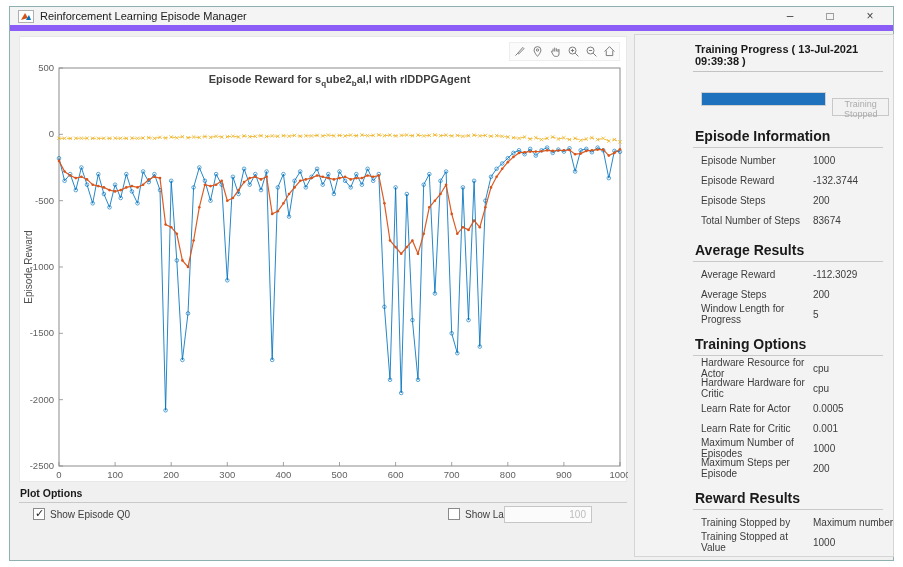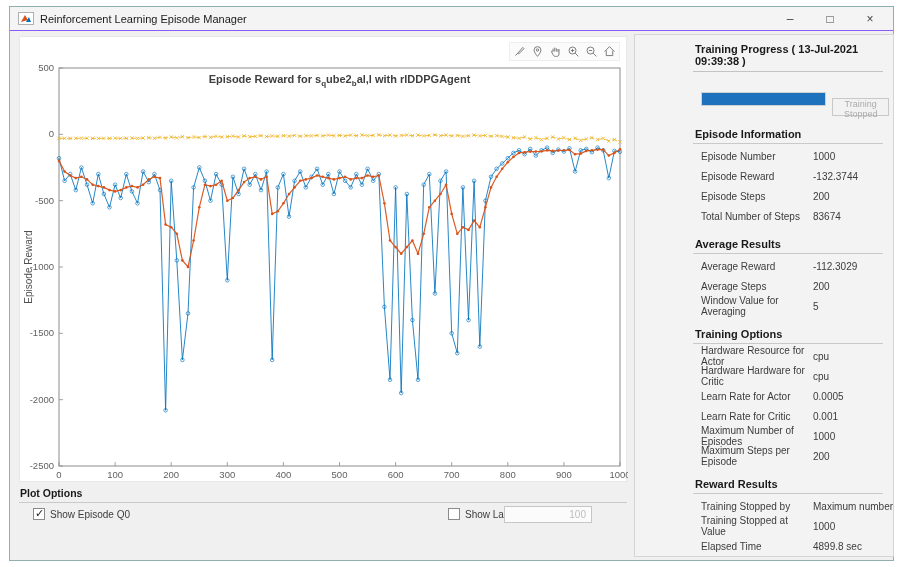--- a/index.html
+++ b/index.html
@@ -1,18 +1,18 @@
 <!DOCTYPE html>
 <html><head>
 <meta charset="utf-8">
 <style>
   * { margin:0; padding:0; box-sizing:border-box; }
   html,body { width:903px; height:567px; background:#ffffff; font-family:"Liberation Sans", sans-serif; overflow:hidden; }
   .window { position:absolute; left:9px; top:6px; width:885px; height:555px; border:1px solid #8fb0b0; background:#f0f0f0; }
-  .titlebar { height:24px; background:#f4f4f4; border-bottom:1px solid #8b5cf6; display:flex; align-items:center; padding:0 8px; }
+  .titlebar { height:24px; background:#f4f4f4; border-bottom:6px solid #8b5cf6; display:flex; align-items:center; padding:0 8px; }
   .titlebar .app-icon { width:16px; height:13px; margin-right:6px; flex:0 0 auto; }
   .titlebar .title { font-size:11px; color:#1a1a1a; }
   .win-controls { margin-left:auto; display:flex; gap:26px; padding-right:8px; }
   .win-controls span { font-size:12px; color:#444; cursor:default; width:14px; text-align:center; }
   .content { position:relative; width:883px; height:529px; background:#f0f0f0; }
 
   
   .plot-card { position:absolute; left:9px; top:5px; width:608px; height:446px; background:#ffffff; border:1px solid #e8e8e8; }
   .plot-title { position:absolute; top:7px; left:39px; width:561px; text-align:center; font-size:11px; font-weight:bold; color:#3f3f3f; z-index:3;margin-top:29px; }
   .plot-title sub { font-size:8px; }
@@ -33,21 +33,21 @@
 
   
   .right-panel { position:absolute; left:624px; top:3px; width:260px; height:523px; background:#f3f3f3; border:1px solid #d5d5d5; overflow:hidden;padding-left:48px; }
   .rp-header { padding:8px 12px 0 12px; font-size:11px; font-weight:bold; color:#1a1a1a; }
   .rp-divider { margin:4px 10px 0 10px; border-top:1px solid #c3c3c3; }
   .progress-row { display:flex; align-items:center; margin:10px 4px 0 18px; gap:6px; }
   .progress-track { width:160px; height:14px; background:#e4e4e4; border:1px solid #d0d0d0; }
   .progress-fill { height:100%; width:0; }
   .stop-btn { width:72px; height:18px; font-size:9px; color:#ababab; background:#f2f2f2; border:1px solid #c8c8c8; font-family:"Liberation Sans", sans-serif;margin-top:16px; }
   .section { margin-top:8px; }
-  .section-title { padding:4px 12px 0 12px; font-size:11px; font-weight:bold; color:#1a1a1a; }
+  .section-title { padding:4px 12px 0 12px; font-size:14px; font-weight:bold; color:#1a1a1a; }
   .section-divider { margin:3px 10px 2px 10px; border-top:1px solid #c9c9c9; }
   .info-row { display:flex; height:20px; align-items:center; font-size:10px; color:#3c3c3c; }
   .row-label { padding-left:18px; width:130px; flex:0 0 auto; }
   .row-value { white-space:nowrap; }
 </style>
 </head>
 <body>
 
 <div class="window">
   <div class="titlebar">
@@ -410,21 +410,21 @@
             <div class="section-divider"></div>
             <div class="info-row">
               <span class="row-label">Average Reward</span>
               <span class="row-value">-112.3029</span>
             </div>
             <div class="info-row">
               <span class="row-label">Average Steps</span>
               <span class="row-value">200</span>
             </div>
             <div class="info-row">
-              <span class="row-label">Window Value for Averaging</span>
+              <span class="row-label">Window Length for Progress</span>
               <span class="row-value">5</span>
             </div>
           </div>
           <div class="section">
             <div class="section-title">Training Options</div>
             <div class="section-divider"></div>
             <div class="info-row">
               <span class="row-label">Hardware Resource for Actor</span>
               <span class="row-value">cpu</span>
             </div>

